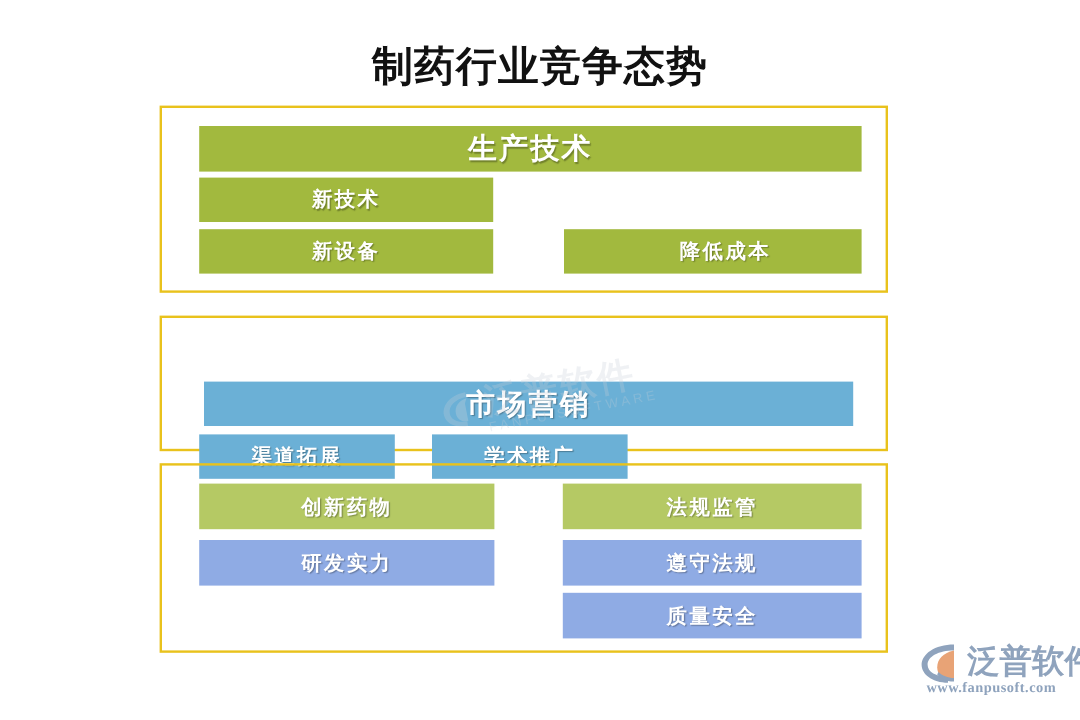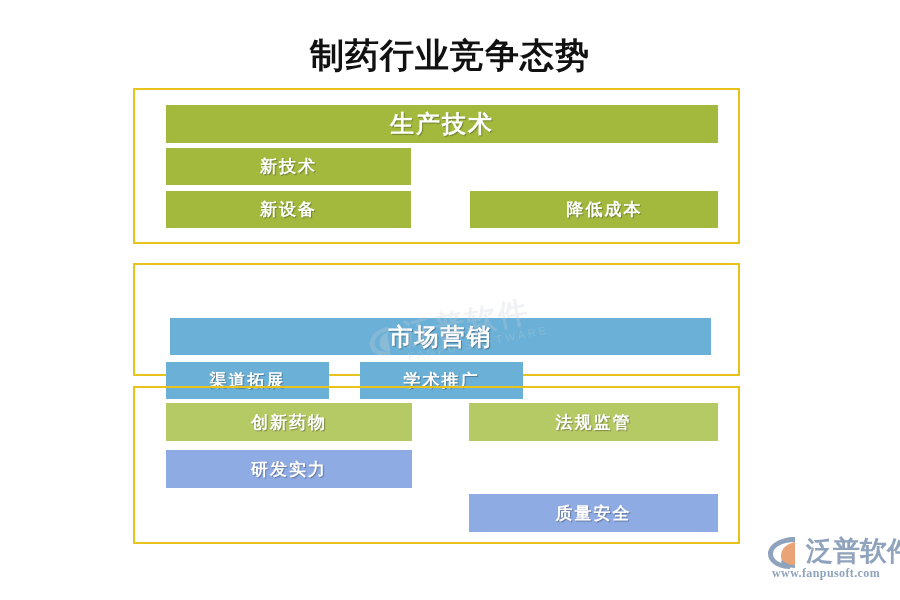--- a/index.html
+++ b/index.html
@@ -199,20 +199,21 @@
 
   <div id="section-3" class="section-frame"></div>
 
   <div id="s3-l1" class="box green-light">创新药物</div>
 
   <div id="s3-l2" class="box periwinkle">研发实力</div>
 
 
   <div id="s3-r1" class="box green-light">法规监管</div>
 
+  <div id="s3-r2" class="box periwinkle">遵守法规</div>
 
   <div id="s3-r3" class="box periwinkle">质量安全</div>
 
   <div id="watermark">
     <span class="wm-mark">
       <svg viewBox="0 0 34 34" width="34" height="34" aria-hidden="true">
         <path d="M24 3 C10 3 3 11 3 18 C3 26 11 31 21 31 L21 27 C13 27 8 23 8 18 C8 12 14 7 24 7 Z" fill="#c7cfd8"></path>
         <path d="M24 8 C17 9 13 13 13 19 C13 24 17 27 22 27 L22 12 Z" fill="#d6d9dd"></path>
       </svg>
     </span>

